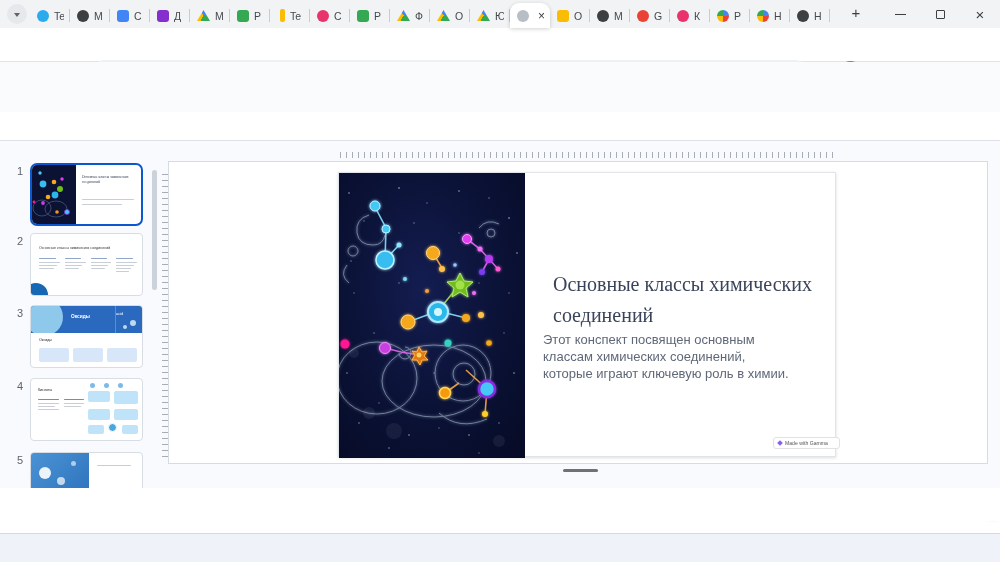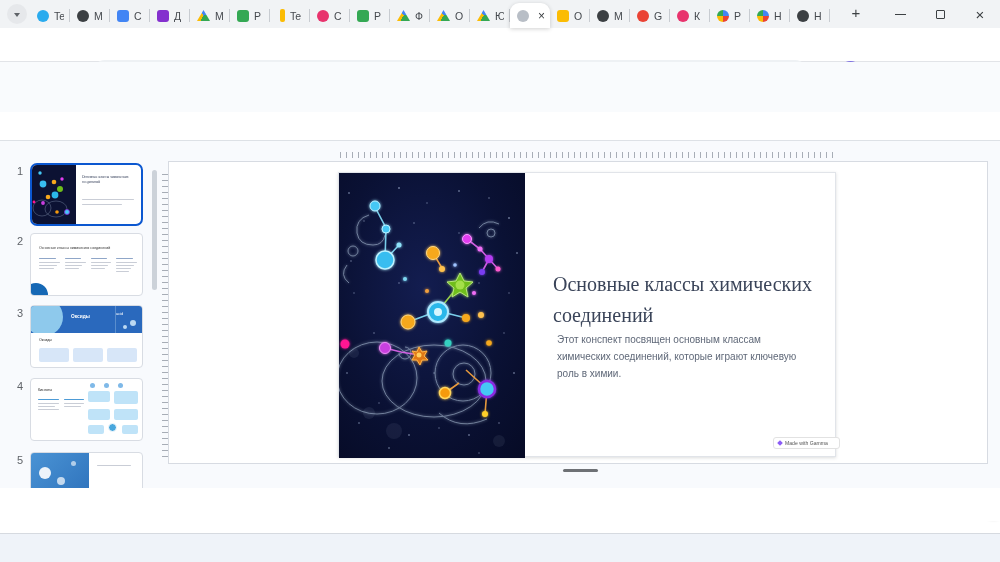--- a/index.html
+++ b/index.html
@@ -72,21 +72,21 @@
   .tools-right{position:absolute;right:14px;top:114px;height:25px;display:flex;align-items:center;gap:9px}
   .chevup{width:8px;height:8px;border-left:1.6px solid #444;border-top:1.6px solid #444;transform:rotate(45deg);margin-top:4px}
 
   
   .workspace{position:absolute;left:0;top:141px;width:1000px;height:347px;background:#f8fafd}
   .pageview{position:absolute;left:168px;top:161px;width:820px;height:303px;background:#fff;border:1px solid #d7dbe2}
   .hruler{position:absolute;left:340px;top:152px;width:498px;height:6px;background:repeating-linear-gradient(90deg,#a7adb6 0 1px,transparent 1px 6px)}
   .vruler{position:absolute;left:162px;top:172px;width:6px;height:285px;background:repeating-linear-gradient(0deg,#a7adb6 0 1px,transparent 1px 6px)}
   .slidepage{position:absolute;left:338px;top:172px;width:498px;height:285px;background:#fff;border:1px solid #e1e4e9;box-shadow:0 1px 3px rgba(60,64,67,.18)}
   .slide-title{position:absolute;left:214px;top:96px;width:278px;font-family:"Liberation Serif","DejaVu Serif",serif;font-size:20px;line-height:31px;color:#3a4459}
-  .slide-body{position:absolute;left:218px;top:158px;width:246px;font-size:10px;line-height:17px;color:#5f6878}
+  .slide-body{position:absolute;left:204px;top:158px;width:246px;font-size:13px;line-height:17px;color:#5f6878}
   .gamma{position:absolute;left:434px;top:264px;height:12px;background:#fff;border:1px solid #e2e2e2;border-radius:3px;display:flex;align-items:center;padding:0 4px;gap:3px}
   .gamma .dia{width:4px;height:4px;background:#8b5cf6;transform:rotate(45deg)}
   .gamma .txt{font-size:6px;color:#555;white-space:nowrap;transform:scale(.85);transform-origin:left center}
   .hscroll{position:absolute;left:563px;top:469px;width:35px;height:3px;background:#6e7175;border-radius:2px}
   .fab{position:absolute;left:980px;top:492px;width:27px;height:27px;border-radius:50%;background:#fff;border:1px solid #d5d9de;box-shadow:0 1px 3px rgba(0,0,0,.2)}
 
   
   .thumbnum{position:absolute;left:14px;font-size:11px;color:#5f6368;width:12px;text-align:center}
   .thumb{position:absolute;left:30px;width:113px;height:63px;background:#fff;border:1px solid #d8dce3;border-radius:4px;overflow:hidden}
   .thumb.selected{border:2px solid #0b57d0;border-radius:7px}

